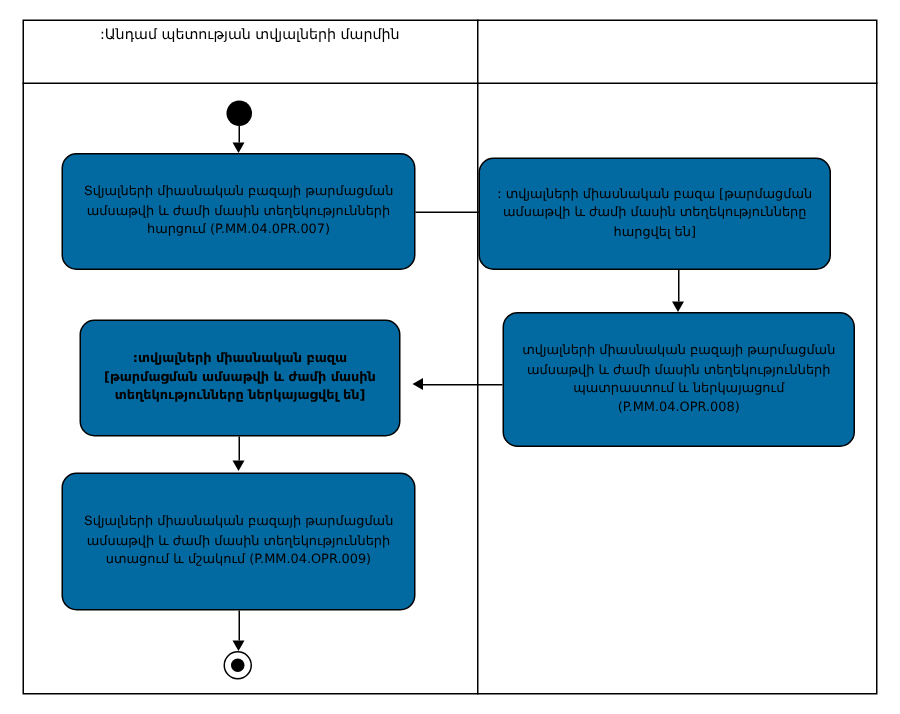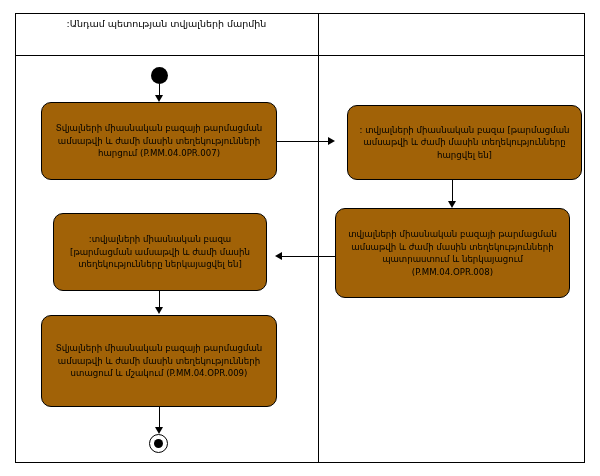--- a/index.html
+++ b/index.html
@@ -66,39 +66,39 @@
     left: 319px;
     top: 24px;
     width: 265px;
   }
 
   
   .node {
     position: absolute;
     border: 1px solid #000000;
     border-radius: 10px;
-    background: #a16207;
+    background: #0369a1;
     box-sizing: border-box;
     display: flex;
     align-items: center;
     justify-content: center;
     text-align: center;
     font-size: 8.6px;
     line-height: 12.5px;
     padding: 4px 8px;
     color: #000000;
   }
   .node span {
     display: block;
   }
 
   #node-a { left: 41px;  top: 102px; width: 236px; height: 78px; }
-  #node-b { left: 347px; top: 105px; width: 235px; height: 75px; }
+  #node-b { left: 319px; top: 105px; width: 235px; height: 75px; }
   #node-c { left: 335px; top: 208px; width: 235px; height: 90px; }
-  #node-d { left: 53px;  top: 213px; width: 214px; height: 78px; }
+  #node-d { left: 53px;  top: 213px; width: 214px; height: 78px; font-weight: bold; }
   #node-e { left: 41px;  top: 315px; width: 236px; height: 92px; }
 
   
   .start-node {
     position: absolute;
     left: 151px;
     top: 67px;
     width: 17px;
     height: 17px;
     border-radius: 50%;

